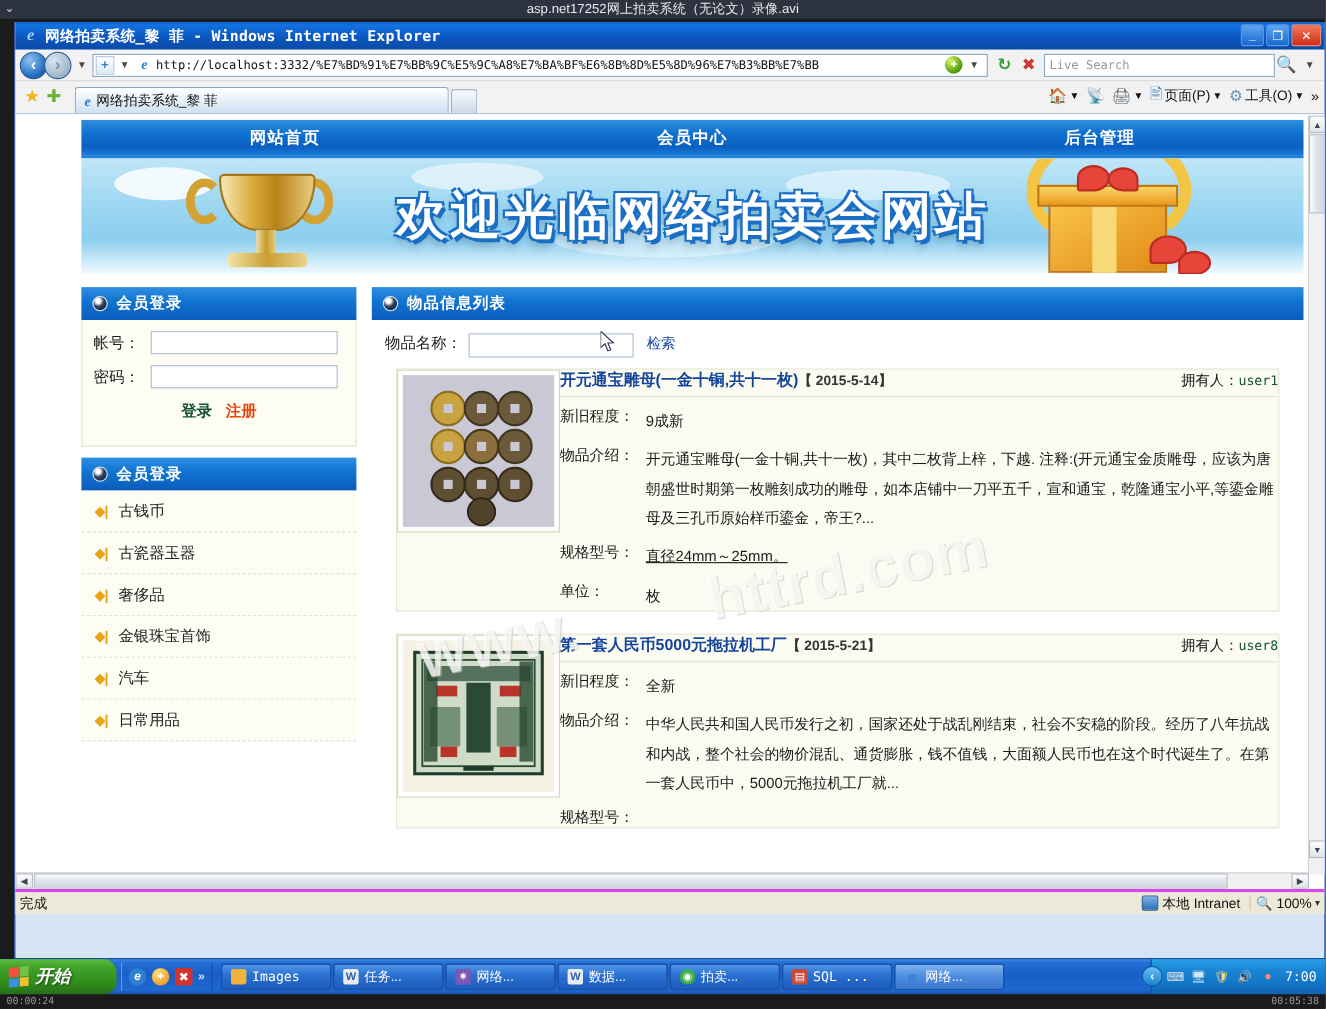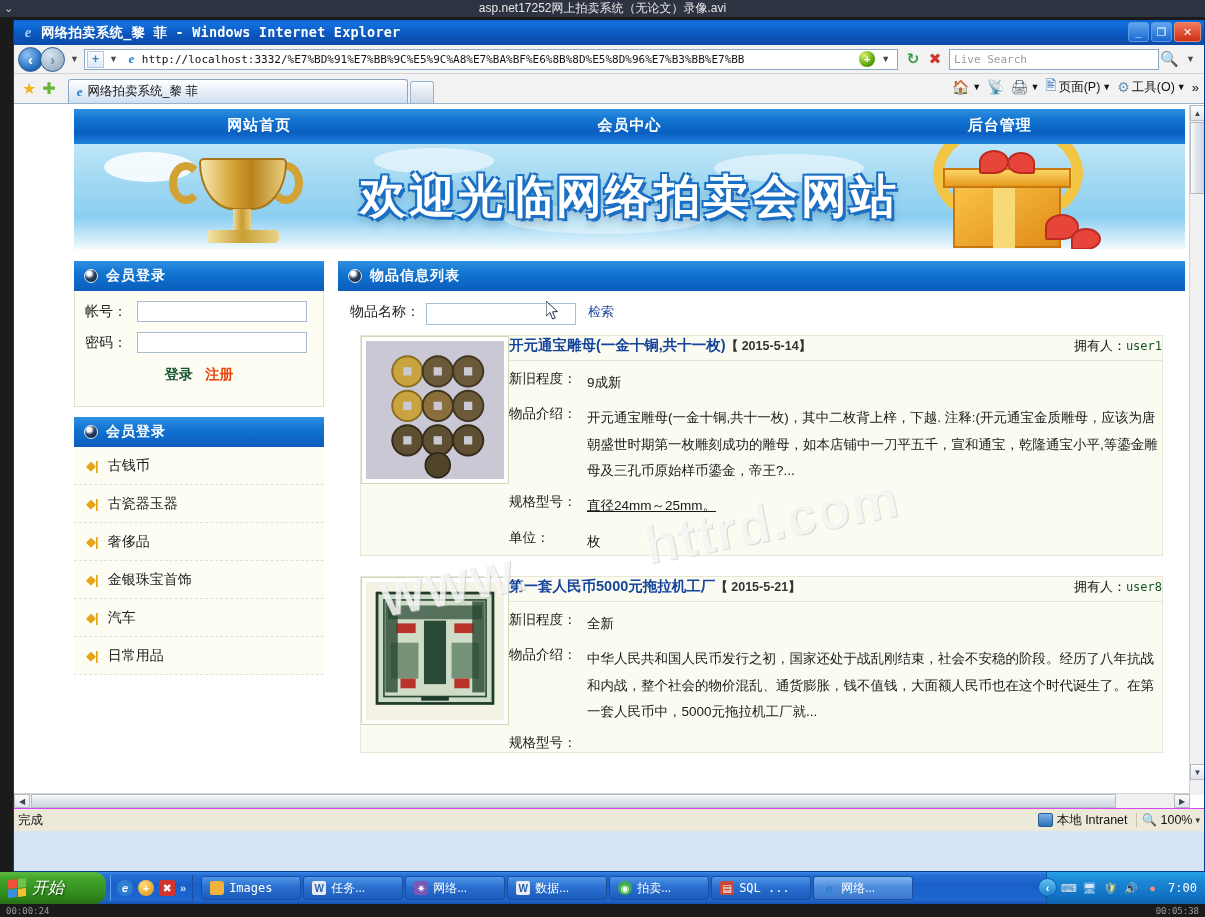--- a/index.html
+++ b/index.html
@@ -276,36 +276,36 @@
     color:rgba(255,255,255,.72); pointer-events:none; white-space:nowrap;
     transform: rotate(-11deg);
     text-shadow: 1px 1px 0 rgba(190,190,180,.55);
   }
   #wm1 { left:350px; top:455px; font-size:46px; letter-spacing:2px; }
   #wm2 { left:612px; top:385px; font-size:54px; letter-spacing:1px; }
   
   #cursor { position:absolute; left:516px; top:196px; width:14px; height:20px; }
   
   #ie-status {
-    height: 23px; background:#ece9d8; border-top:1px solid #d946ef;
+    height: 23px; background:#ece9d8; border-top:3px solid #d946ef;
     display:flex; align-items:center; font-size:12.5px; color:#111; padding:0 4px;
   }
   #zone-box { display:flex; align-items:center; gap:4px; margin-left:auto; padding-right:8px;}
   #zone-ico { width:15px;height:14px;background:linear-gradient(to bottom,#7fb4e8,#2b6fb5);border:1px solid #2a5c96;border-radius:2px;}
   #zoom-box { display:flex; align-items:center; gap:3px; padding-left:6px; border-left:1px solid #c6c3b4;}
   .mag { color:#2a7fd0; font-size:12px; }
   
   #taskbar {
     position:absolute; left:0; bottom:13px; width:1205px; height:32px;
     background: linear-gradient(to bottom,#3c8ae8 0%,#2570d8 9%,#1a5fc8 40%,#1e68d0 88%,#1550b0 100%);
     display:flex; align-items:center;
   }
   #start-btn {
     height:32px; min-width:106px; display:flex; align-items:center; gap:6px;
-    padding:0 16px 0 8px; color:#fff; font-size:16px; font-weight:normal; font-style:italic;
+    padding:0 16px 0 8px; color:#fff; font-size:16px; font-weight:bold; font-style:italic;
     background: linear-gradient(to bottom,#5dbb41 0%,#43a52b 20%,#2f8a1c 70%,#276f16 100%);
     border-radius: 0 12px 12px 0;
     text-shadow: 1px 1px 2px rgba(0,0,0,.5);
   }
   #start-flag { width:18px;height:18px; display:grid; grid-template-columns:1fr 1fr; grid-template-rows:1fr 1fr; gap:1px; transform:skewY(-6deg);}
   #start-flag i { display:block; }
   #ql {
     display:flex; align-items:center; gap:5px; padding:0 6px; margin-left:4px;
     border-left:1px solid #5e9ce8; border-right:1px solid #1a4f9c; height:26px;
   }

